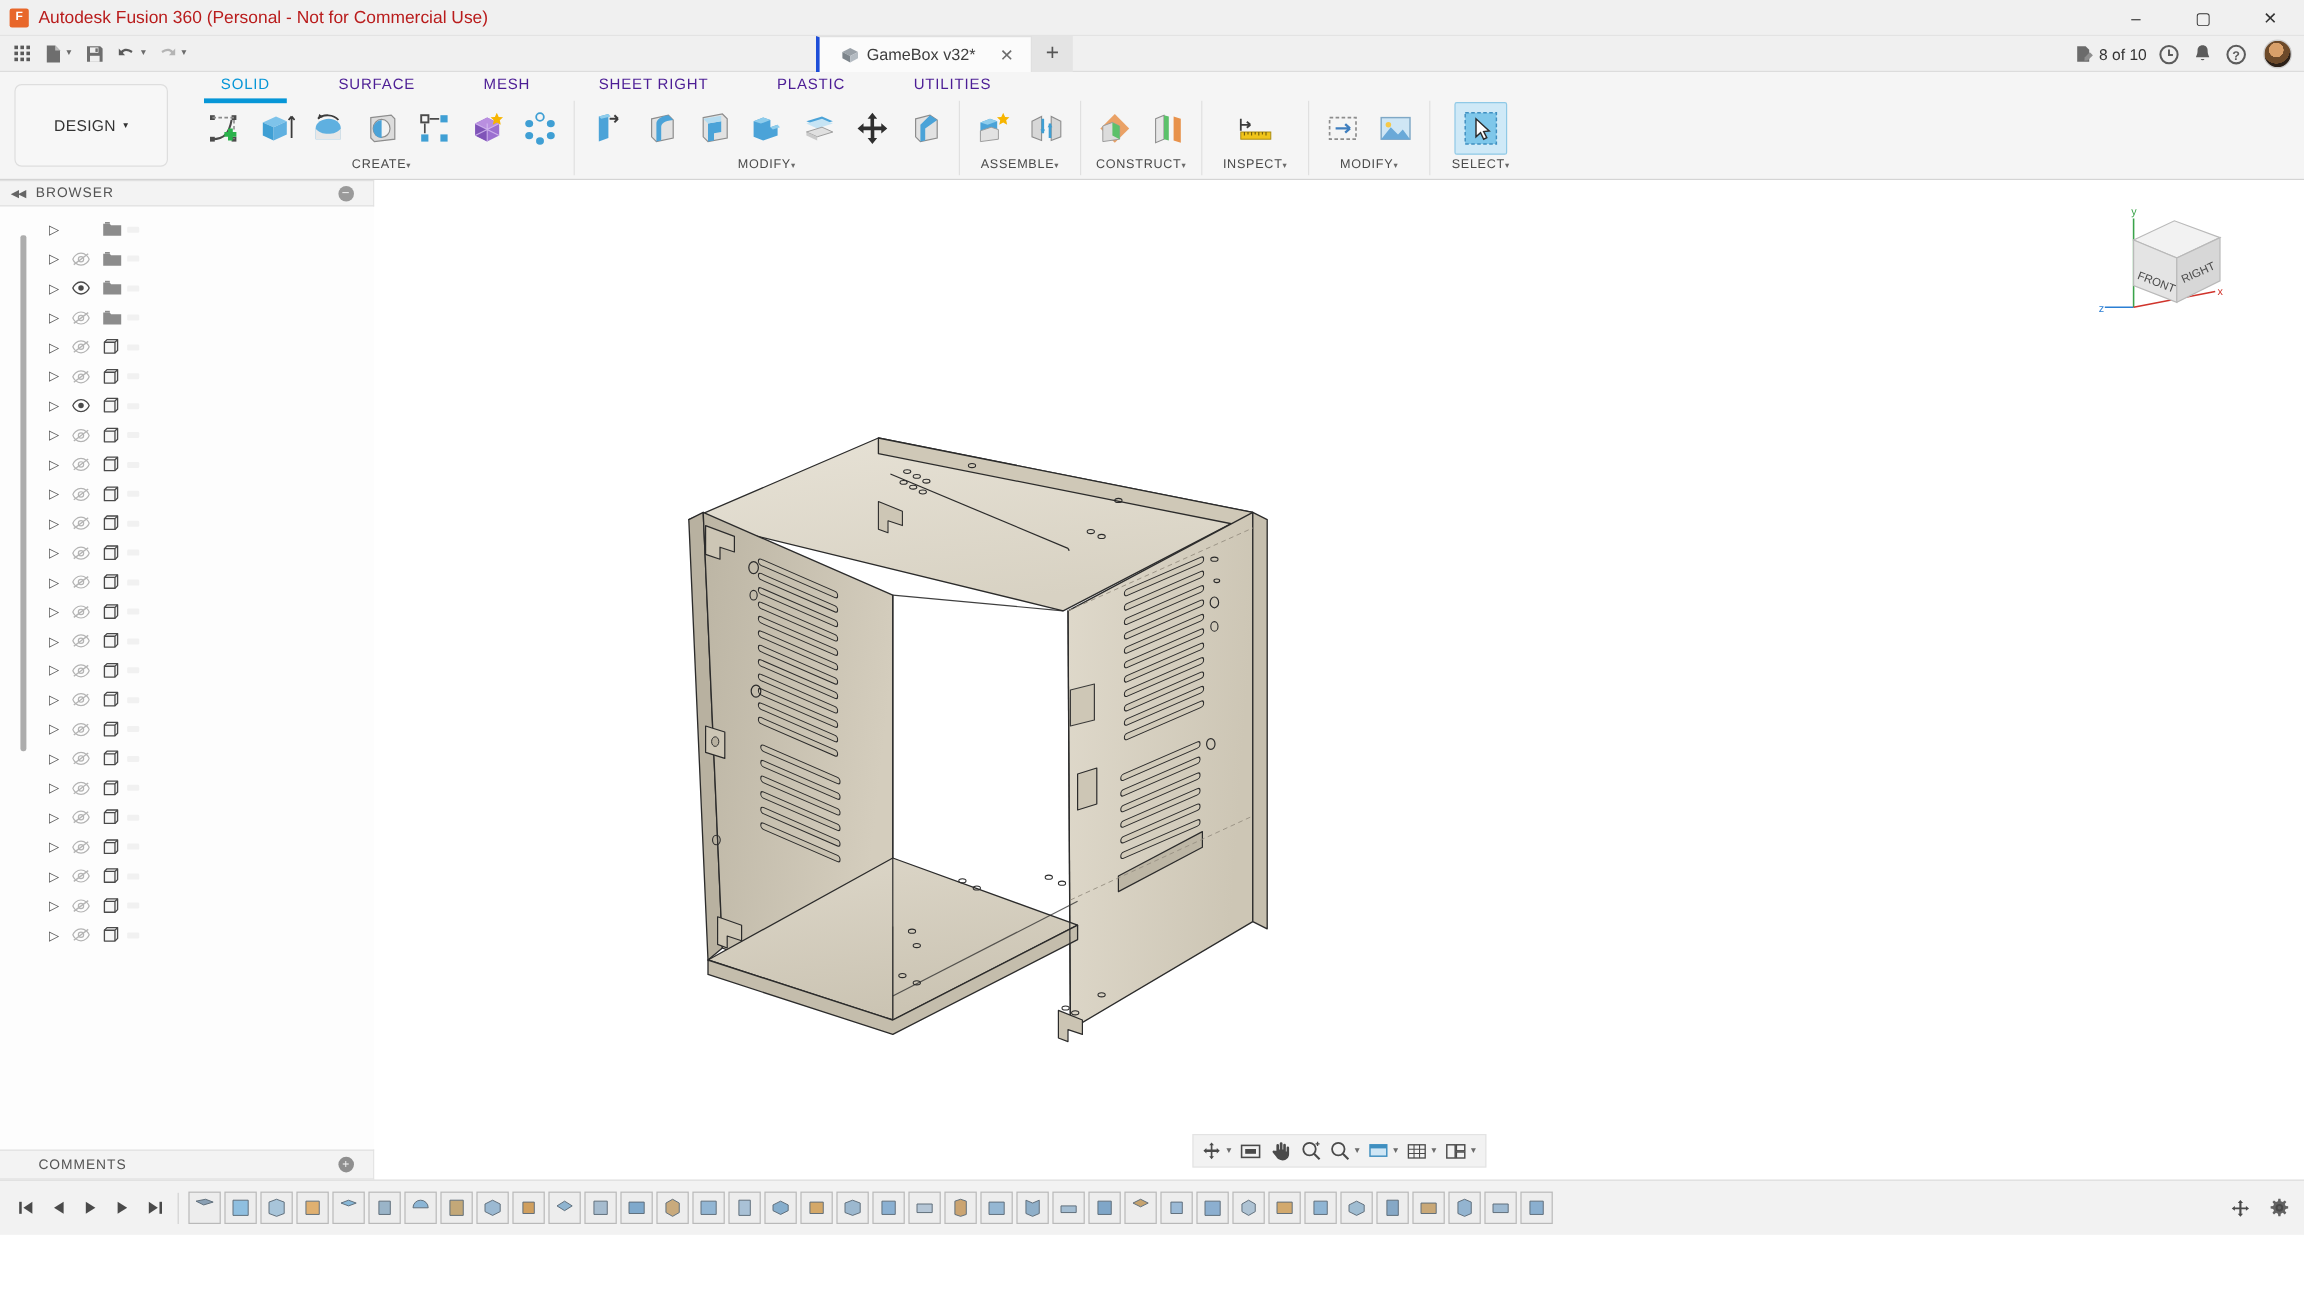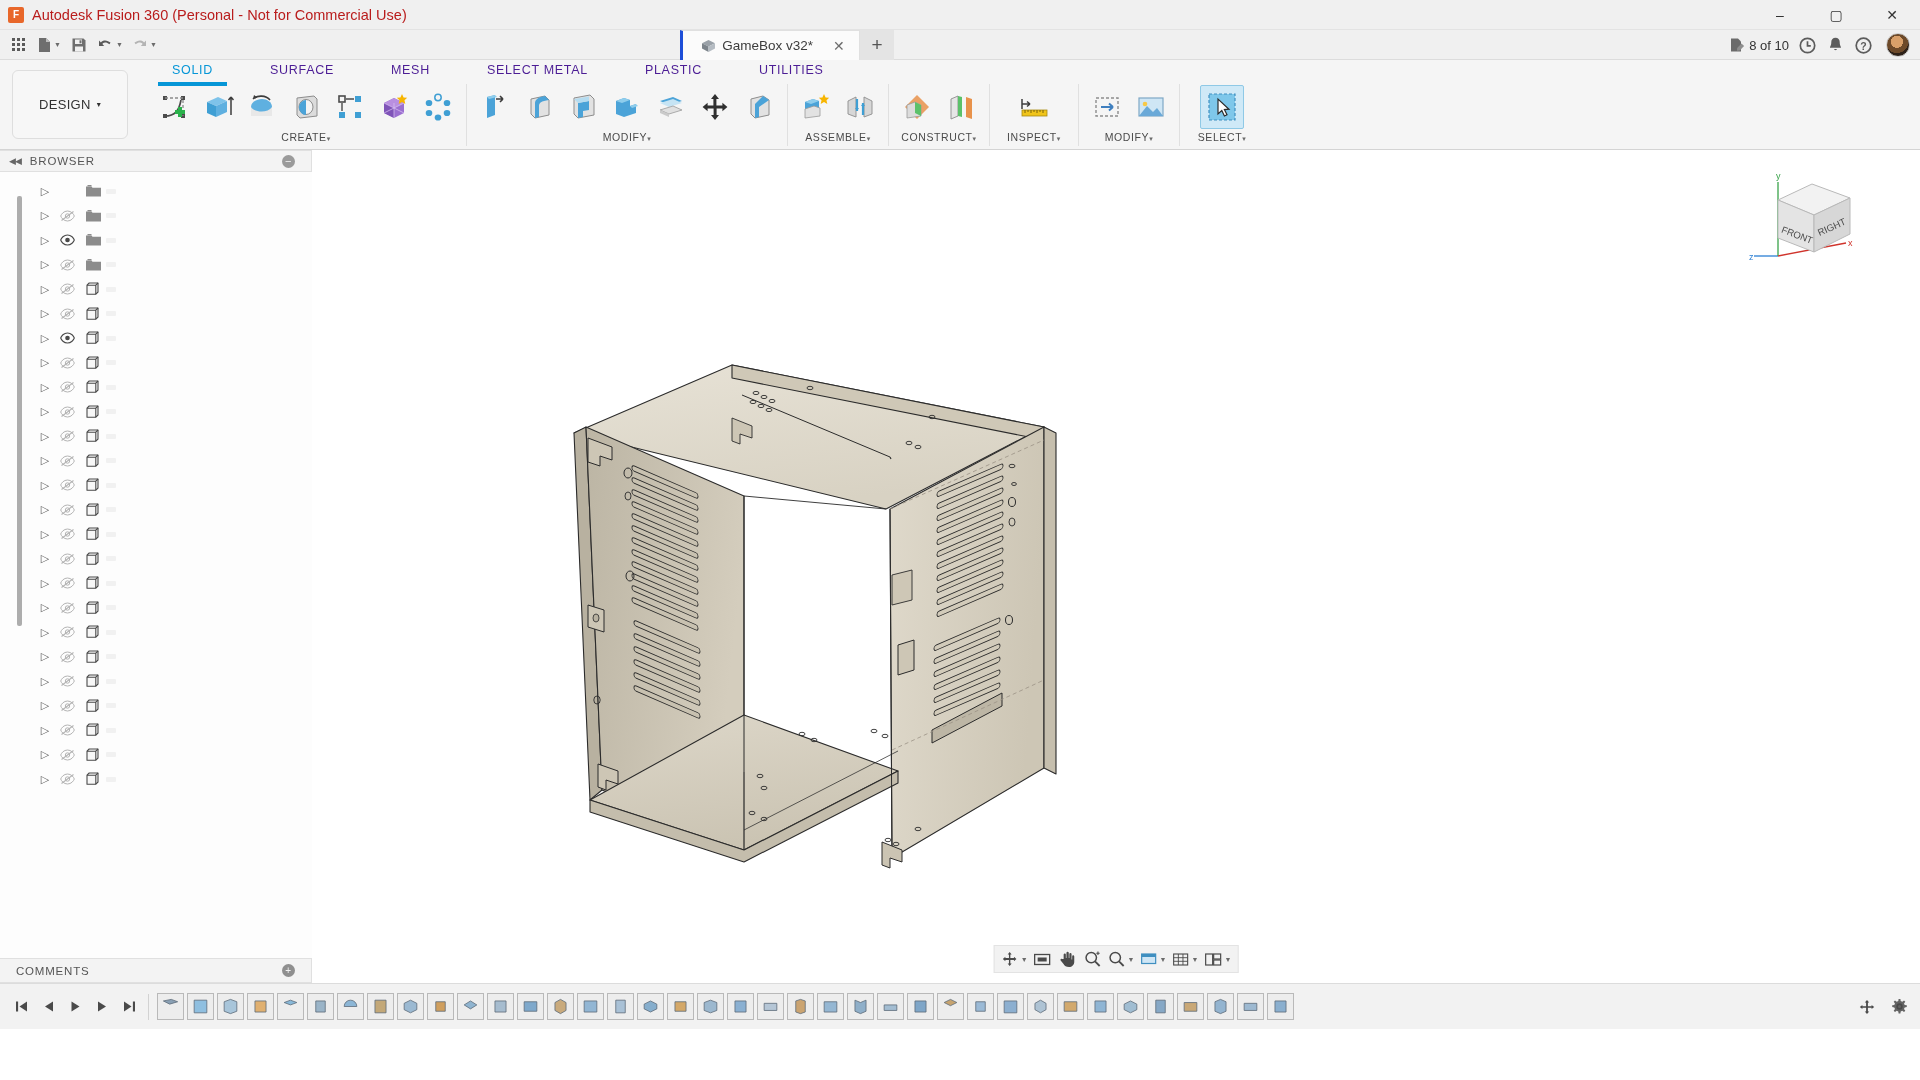--- a/index.html
+++ b/index.html
@@ -74,21 +74,21 @@
     border: 1px solid #cfcfcf;
   }
 
   
   .ribbon {
     background: #f5f5f5; height: 90px; position: relative;
     border-bottom: 1px solid #d4d4d4;
     display: flex; align-items: stretch;
   }
   .design-box {
-    width: 116px; margin: 10px 8px 10px 12px;
+    width: 128px; margin: 10px 8px 10px 12px;
     border: 1px solid #dedede; border-radius: 6px; background: #f7f7f7;
     display: flex; align-items: center; justify-content: center;
     font-size: 13px; color: #333; letter-spacing: .3px;
   }
   .ribbon-main { flex: 1; position: relative; }
   .tabs-row {
     display: flex; align-items: flex-end; height: 24px;
     padding-left: 14px; gap: 13px;
   }
   .rtab {
@@ -147,21 +147,21 @@
     color: #585858; font-size: 11px;
   }
   .tw-eye { width: 26px; display: flex; align-items: center; justify-content: center; }
   .tw-type { width: 26px; display: flex; align-items: center; justify-content: center; }
   .tw-label {
     font-size: 12.5px; color: #2b2b2b; background: #f1f1f1;
     padding: 2px 7px 3px 3px; border-radius: 1px; white-space: nowrap;
   }
   .comments-bar {
     height: 25px; background: #f3f3f3; border: 1px solid #e0e0e0; border-left: none;
-    display: flex; align-items: center; padding-left: 16px;
+    display: flex; align-items: center; padding-left: 32px;
     font-size: 11.5px; letter-spacing: .8px; color: #555;
   }
   .comments-plus {
     margin-left: auto; margin-right: 16px;
     width: 13px; height: 13px; border-radius: 50%;
     background: #8f8f8f; color: #f3f3f3; font-size: 10px;
     display: flex; align-items: center; justify-content: center;
   }
 
   
@@ -313,21 +313,21 @@
   <div class="design-box">
     <span>DESIGN</span>
     <span style="margin-left:6px;font-size:8px">▾</span>
   </div>
 
   <div class="ribbon-main">
     <div class="tabs-row">
       <div class="rtab active">SOLID</div>
       <div class="rtab">SURFACE</div>
       <div class="rtab">MESH</div>
-      <div class="rtab">SELECT METAL</div>
+      <div class="rtab">SHEET RIGHT</div>
       <div class="rtab">PLASTIC</div>
       <div class="rtab">UTILITIES</div>
     </div>
 
     <div class="groups-row">
 
       <div class="ribbon-group">
         <div class="group-icons">
           <div class="ribbon-btn">
             <svg width="32" height="32" viewBox="0 0 32 32">

